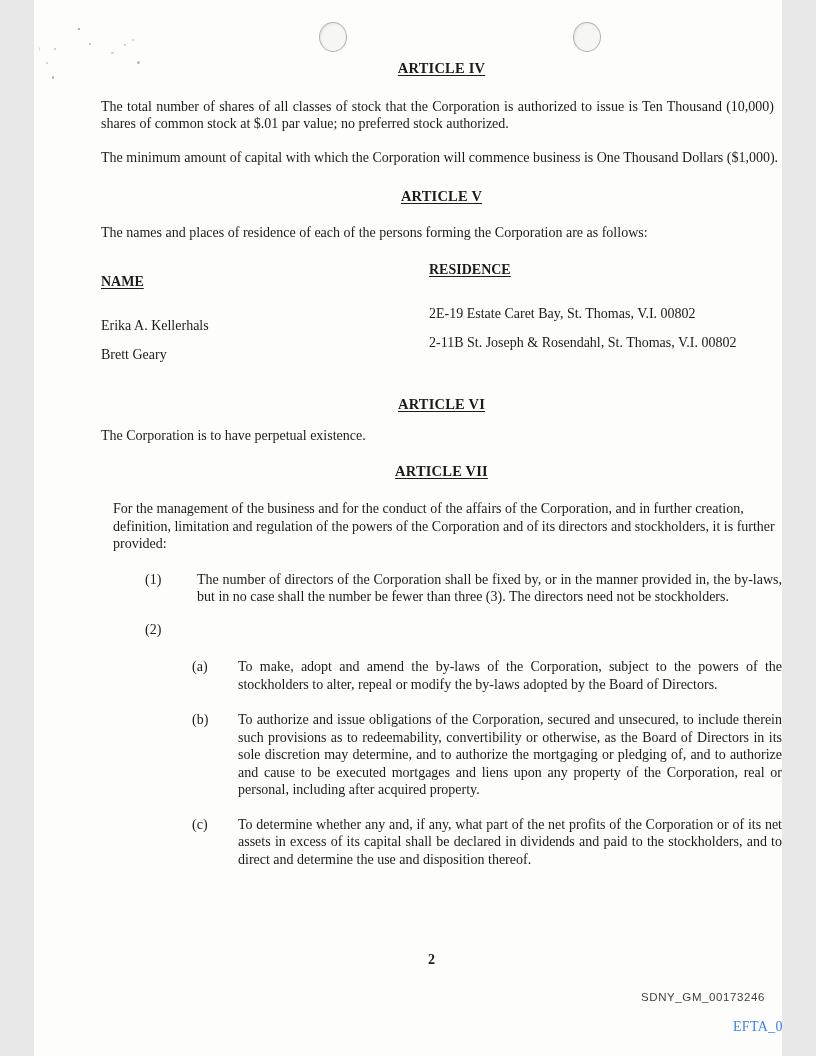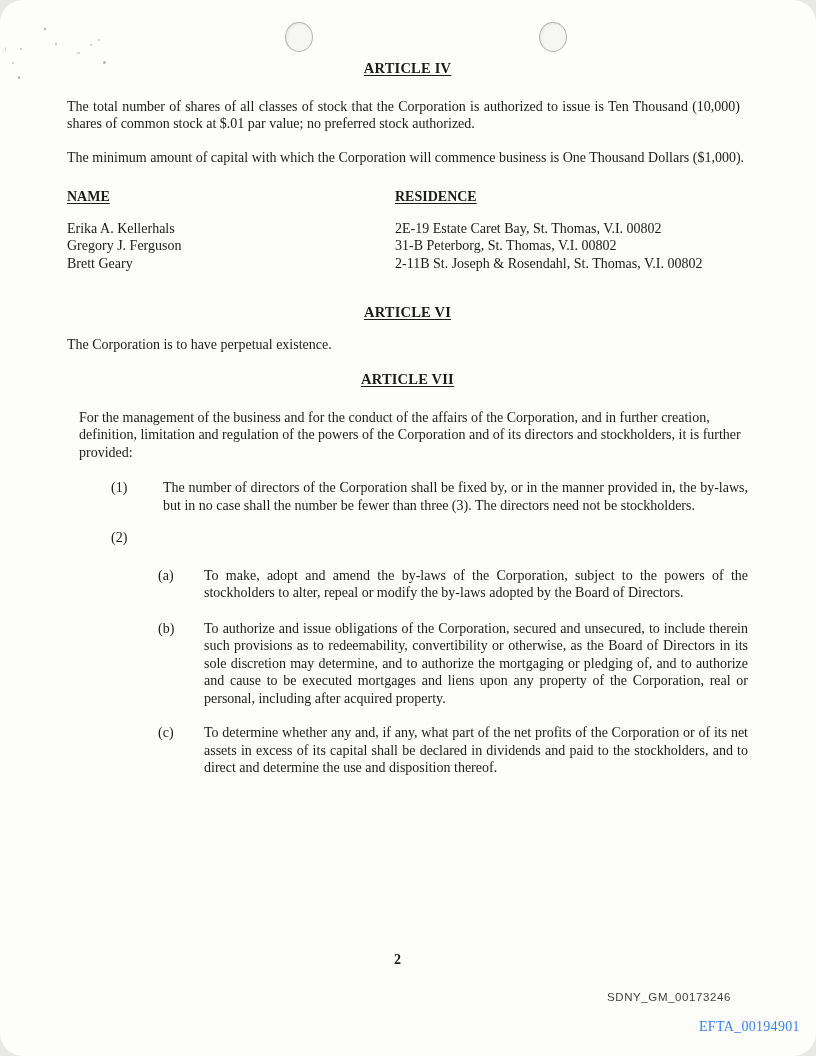--- a/index.html
+++ b/index.html
@@ -1,25 +1,24 @@
 <!DOCTYPE html>
 <html><head>
 <meta charset="utf-8">
 <style>
   html, body { margin: 0; padding: 0; background: #e8e8e8; }
   .page {
     position: relative;
-    width: 816px;
+    width: 748px;
     height: 1056px;
     margin: 0 auto;
     background: #fdfdfc;
     font-family: "Liberation Serif", "DejaVu Serif", serif;
     color: #1b1b1b;
     overflow: hidden;
-    border-radius: 23px;
   }
   .hole {
     position: absolute;
     top: 22px;
     width: 26px;
     height: 28px;
     border: 1px solid #b3b3b0;
     border-radius: 50%;
     background: #f6f6f3;
     box-shadow: inset 1px 1px 3px rgba(0,0,0,0.07);
@@ -43,21 +42,21 @@
   }
   .heading span { text-decoration: underline; text-underline-offset: 2px; }
   .h-iv { margin: 0 0 20px 0; }
   .para { text-align: justify; }
   .p1 { margin: 0 8px 16px 0; }
   .p2 { margin: 16px 0 22px 0; }
   .h-v { margin: 0 0 18px 0; }
   .v-intro { margin: 0 0 20px 0; text-align: left; }
   .tbl-header { display: flex; margin: 0 0 14px 0; font-weight: bold; }
   .tbl-header .cell-name, .tbl-header .cell-res { text-decoration: underline; text-underline-offset: 2px; }
-  .col-name { width: 328px; flex: none; }
+  .col-name { width: 328px; flex: none; margin-top: 12px; }
   .col-res { flex: 1; }
   .tbl-rows { margin: 0 0 32px 0; }
   .tbl-row { display: flex; }
   .h-vi { margin: 0 0 14px 0; }
   .vi-para { margin: 0 0 18px 0; text-align: left; }
   .h-vii { margin: 0 0 20px 0; }
   .vii-intro { margin: 0 0 18px 12px; text-align: left; }
   .item { display: flex; }
   .item .lbl { flex: none; margin-left: 44px; width: 52px; }
   .item .txt { flex: 1; text-align: justify; }
@@ -110,34 +109,32 @@
     <div class="speck" style="left:18px; top:76px; width:2px; height:3px; opacity:.8;"></div>
     <div class="speck" style="left:5px; top:47px; width:1px; height:4px; opacity:.4;"></div>
   </div>
 
   <div class="content">
 
     <div class="heading h-iv"><span>ARTICLE IV</span></div>
     <div class="para p1">The total number of shares of all classes of stock that the Corporation is authorized to issue is Ten Thousand (10,000) shares of common stock at $.01 par value; no preferred stock authorized.</div>
     <div class="para p2">The minimum amount of capital with which the Corporation will commence business is One Thousand Dollars ($1,000).</div>
 
+    <div class="heading h-v"><span>ARTICLE V</span></div>
+    <div class="para v-intro">The names and places of residence of each of the persons forming the Corporation are as follows:</div>
 
     <div class="tbl-header">
       <div class="col-name"><span class="cell-name">NAME</span></div>
       <div class="col-res"><span class="cell-res">RESIDENCE</span></div>
     </div>
 
     <div class="tbl-rows">
       <div class="tbl-row">
         <div class="col-name">Erika A. Kellerhals</div>
         <div class="col-res">2E-19 Estate Caret Bay, St. Thomas, V.I. 00802</div>
-      </div>
-      <div class="tbl-row">
-        <div class="col-name">Gregory J. Ferguson</div>
-        <div class="col-res">31-B Peterborg, St. Thomas, V.I. 00802</div>
       </div>
       <div class="tbl-row">
         <div class="col-name">Brett Geary</div>
         <div class="col-res">2-11B St. Joseph &amp; Rosendahl, St. Thomas, V.I. 00802</div>
       </div>
     </div>
 
     <div class="heading h-vi"><span>ARTICLE VI</span></div>
     <div class="para vi-para">The Corporation is to have perpetual existence.</div>
 

